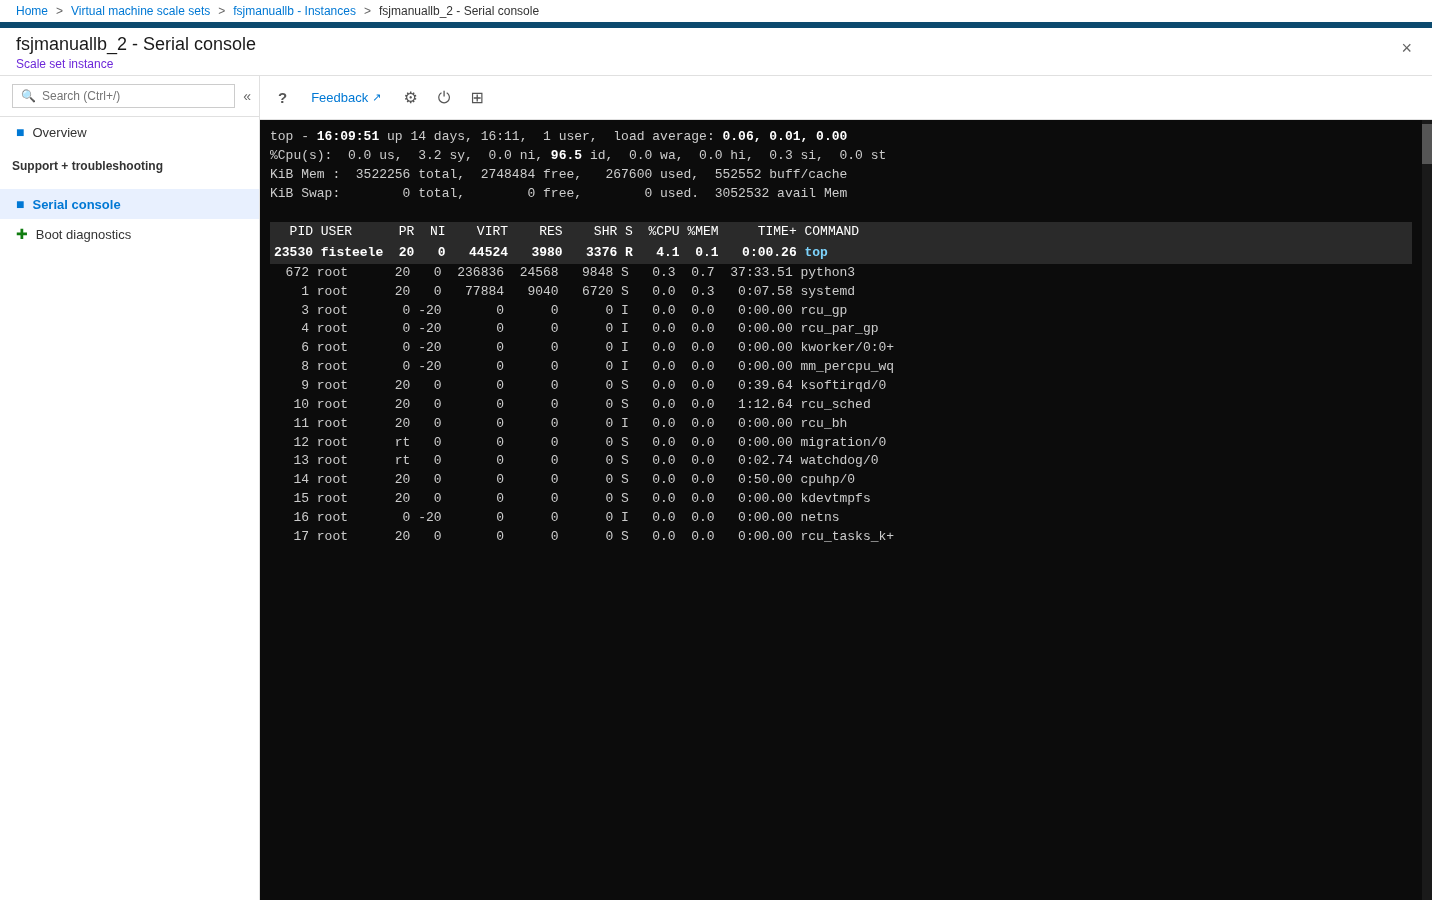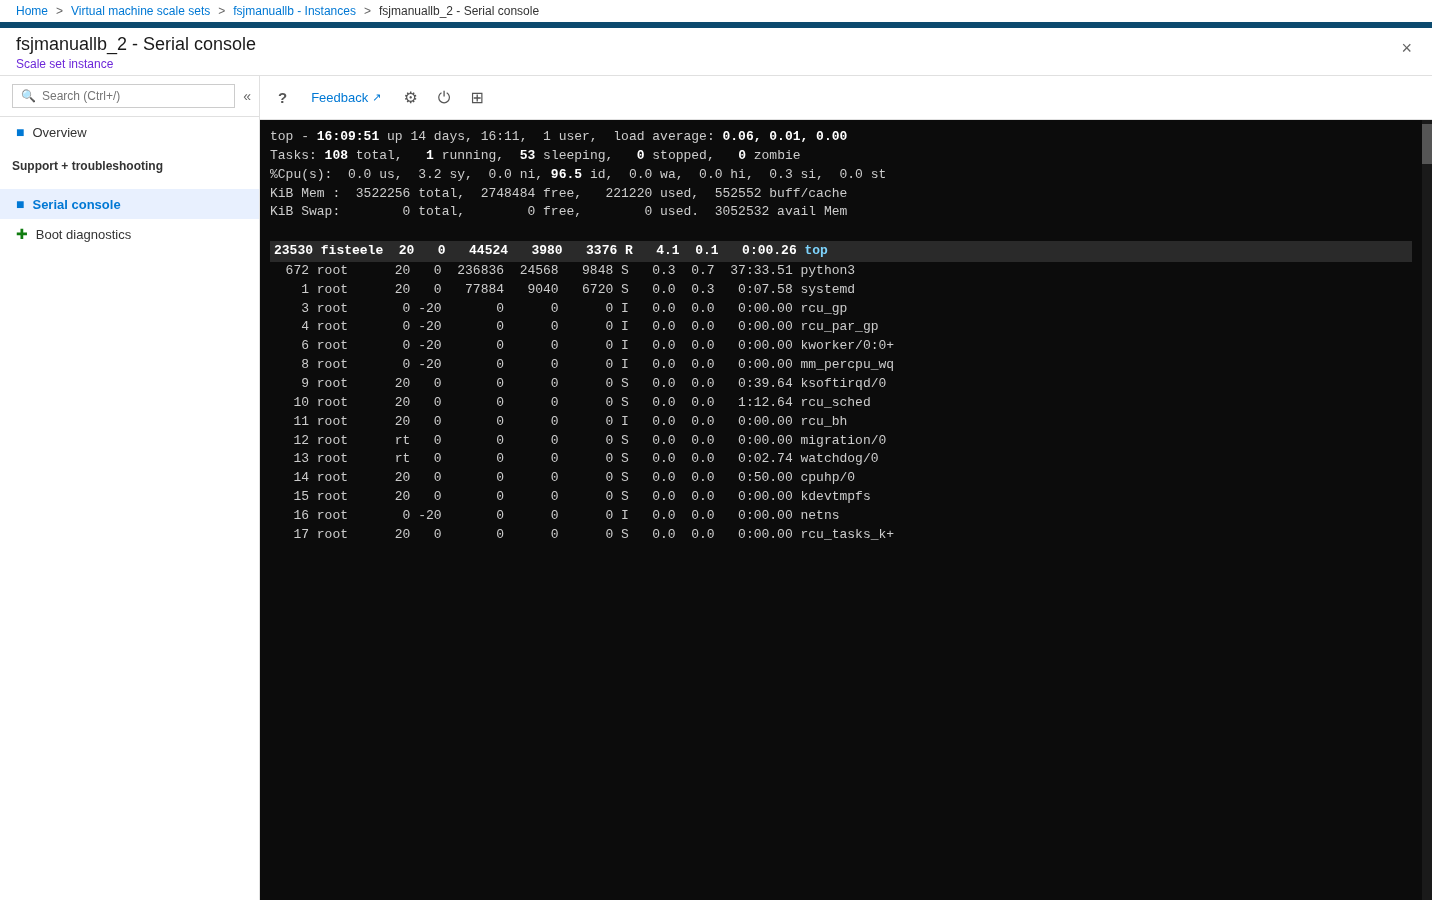--- a/index.html
+++ b/index.html
@@ -257,25 +257,25 @@
       </button>
       <button class="toolbar-icon">
         <span>⊞</span>
       </button>
     </div>
 
     <div class="terminal-wrapper">
       <div class="terminal" id="terminal-output">
 
       <div class="terminal-line">top - <span class="bold">16:09:51</span> up 14 days, 16:11,  1 user,  load average: <span class="bold">0.06, 0.01, 0.00</span></div>
-          <div class="terminal-line">Tasks: <span class="bold">108</span> total,   <span class="bold">1</span> running,  <span class="bold">53</span> sleeping,   <span class="bold">0</span> stopped,   <span class="bold">0</span> zombie</div>
           <div class="terminal-line">%Cpu(s):  0.0 us,  3.2 sy,  0.0 ni, <span class="bold">96.5</span> id,  0.0 wa,  0.0 hi,  0.3 si,  0.0 st</div>
-          <div class="terminal-line">KiB Mem :  3522256 total,  2748484 free,   221220 used,  552552 buff/cache</div>
+          <div class="terminal-line">KiB Mem :  3522256 total,  2748484 free,   267600 used,  552552 buff/cache</div>
           <div class="terminal-line">KiB Swap:        0 total,        0 free,        0 used.  3052532 avail Mem</div>
           <div class="terminal-line"> </div>
+          <div class="terminal-header-row">  PID USER      PR  NI    VIRT    RES    SHR S  %CPU %MEM     TIME+ COMMAND</div>
           <div class="terminal-highlight-row">23530 fisteele  20   0   44524   3980   3376 R   4.1  0.1   0:00.26 <span style="font-weight:bold;color:#7dd3fc;">top</span></div>
           <div class="terminal-line">  672 root      20   0  236836  24568   9848 S   0.3  0.7  37:33.51 python3</div>
           <div class="terminal-line">    1 root      20   0   77884   9040   6720 S   0.0  0.3   0:07.58 systemd</div>
           <div class="terminal-line">    3 root       0 -20       0      0      0 I   0.0  0.0   0:00.00 rcu_gp</div>
           <div class="terminal-line">    4 root       0 -20       0      0      0 I   0.0  0.0   0:00.00 rcu_par_gp</div>
           <div class="terminal-line">    6 root       0 -20       0      0      0 I   0.0  0.0   0:00.00 kworker/0:0+</div>
           <div class="terminal-line">    8 root       0 -20       0      0      0 I   0.0  0.0   0:00.00 mm_percpu_wq</div>
           <div class="terminal-line">    9 root      20   0       0      0      0 S   0.0  0.0   0:39.64 ksoftirqd/0</div>
           <div class="terminal-line">   10 root      20   0       0      0      0 S   0.0  0.0   1:12.64 rcu_sched</div>
           <div class="terminal-line">   11 root      20   0       0      0      0 I   0.0  0.0   0:00.00 rcu_bh</div>

